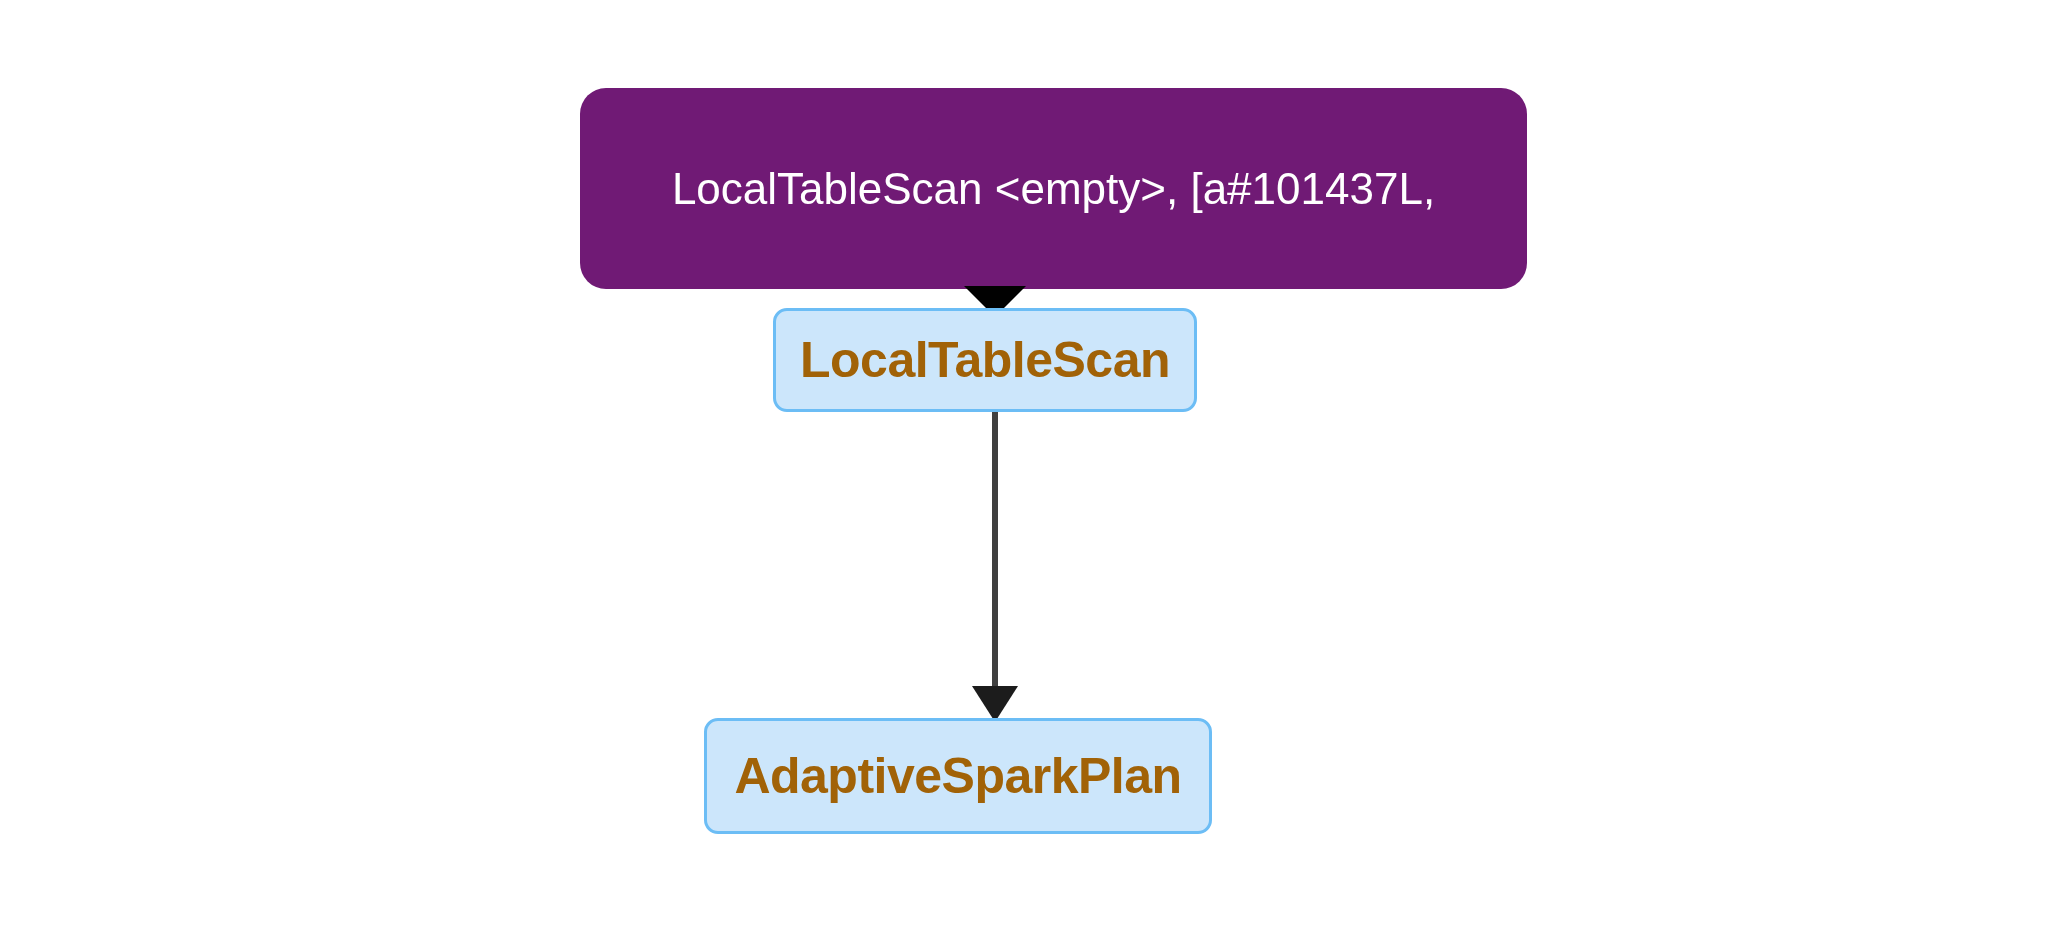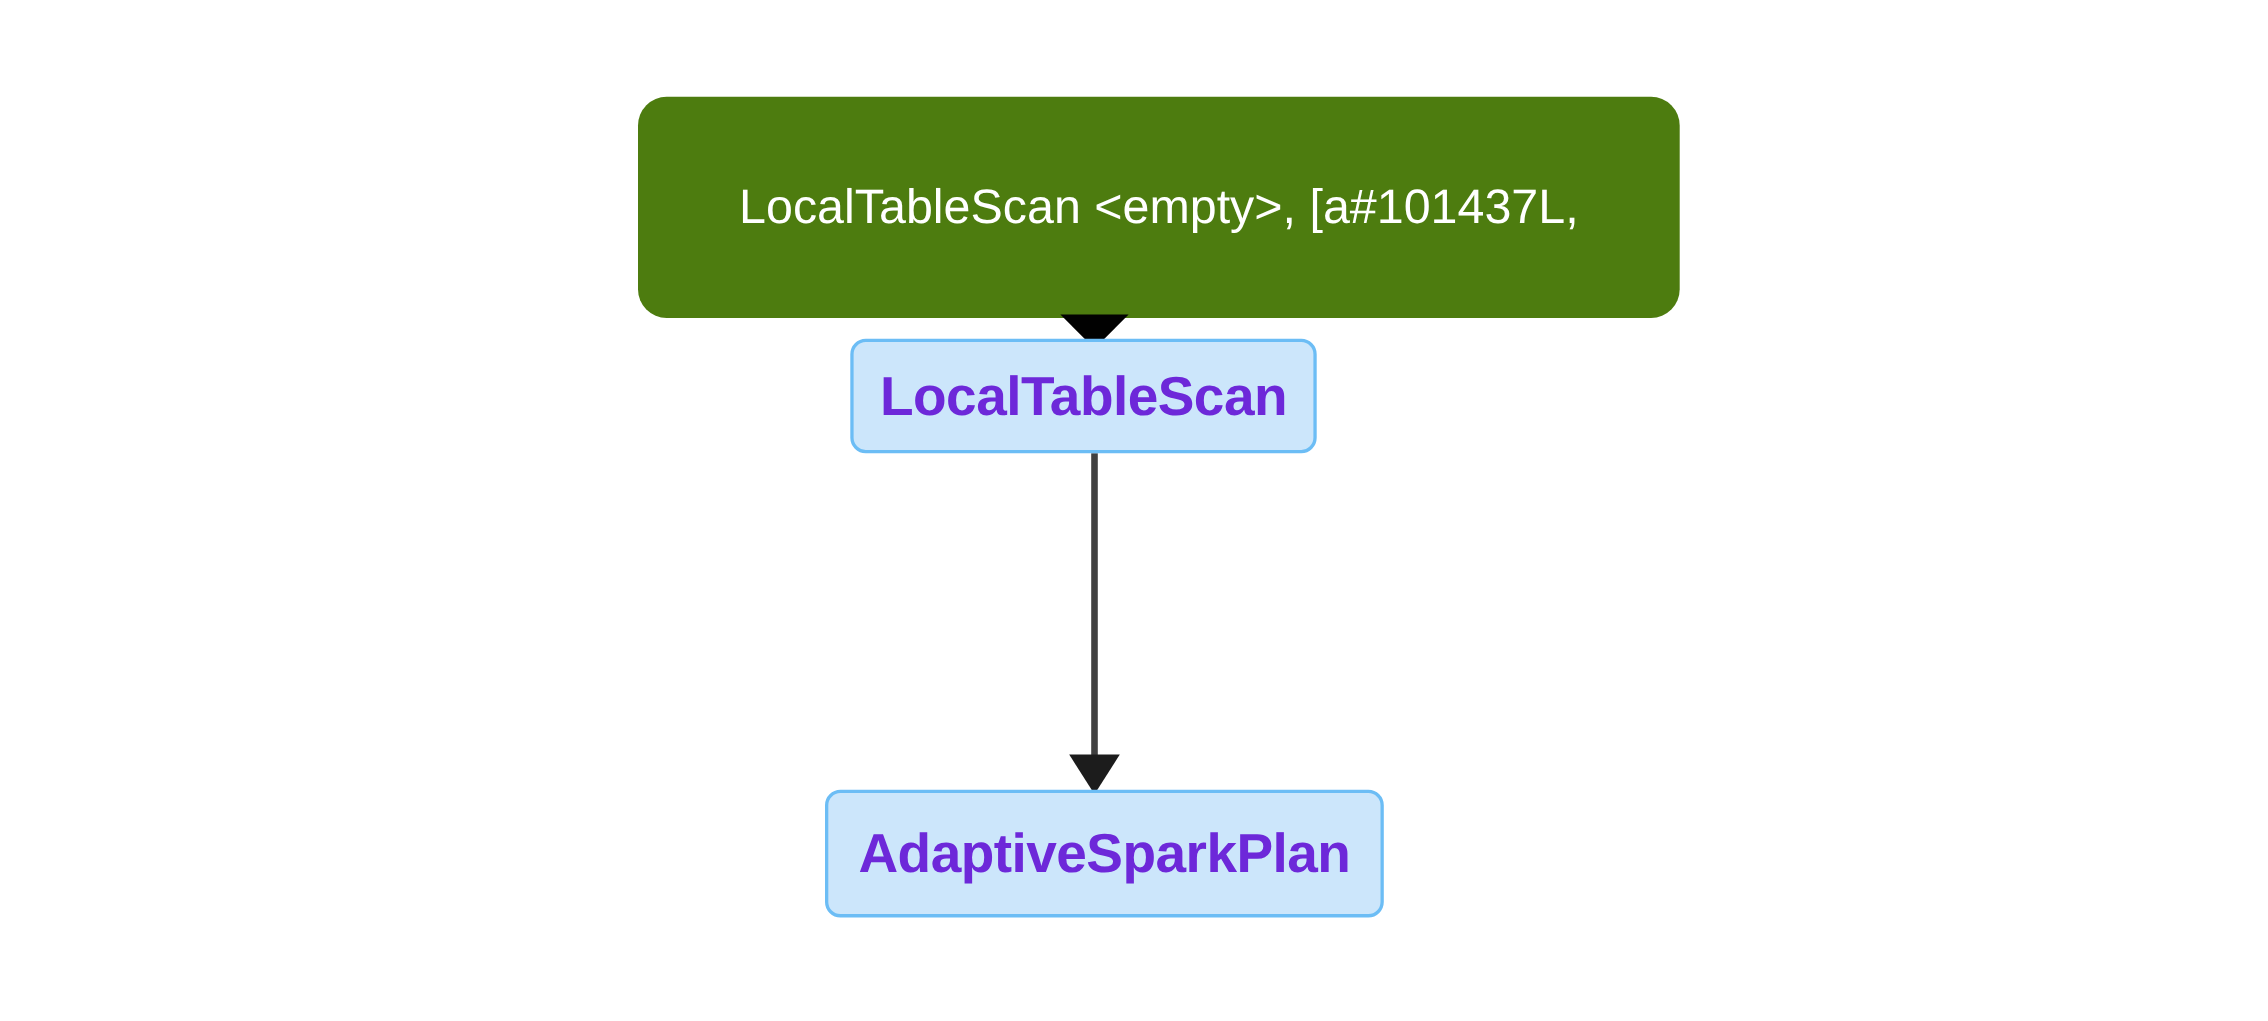--- a/index.html
+++ b/index.html
@@ -18,21 +18,21 @@
     overflow: hidden;
   }
 
   
   .tooltip {
     position: absolute;
     left: 580px;
     top: 88px;
     width: 947px;
     height: 201px;
-    background: #4d7c0f;
+    background: #701a75;
     border-radius: 26px;
     box-sizing: border-box;
     display: flex;
     flex-direction: column;
     align-items: center;
     justify-content: center;
     padding: 0 34px;
   }
   .tooltip-line {
     color: #ffffff;
@@ -60,36 +60,36 @@
     position: absolute;
     box-sizing: border-box;
     background: #cce6fb;
     border: 3px solid #6cbdf5;
     border-radius: 14px;
     display: flex;
     align-items: center;
     justify-content: center;
   }
   .node-label {
-    color: #6d28d9;
+    color: #a16207;
     font-family: "Liberation Sans", sans-serif;
     font-weight: bold;
     font-size: 50px;
     line-height: 1;
     white-space: nowrap;
     letter-spacing: -0.5px;
   }
   #node-localtablescan {
     left: 773px;
     top: 308px;
     width: 424px;
     height: 104px;
   }
   #node-adaptivesparkplan {
-    left: 750px;
+    left: 704px;
     top: 718px;
     width: 508px;
     height: 116px;
   }
 
   
   .edge-svg {
     position: absolute;
     left: 0;
     top: 0;

